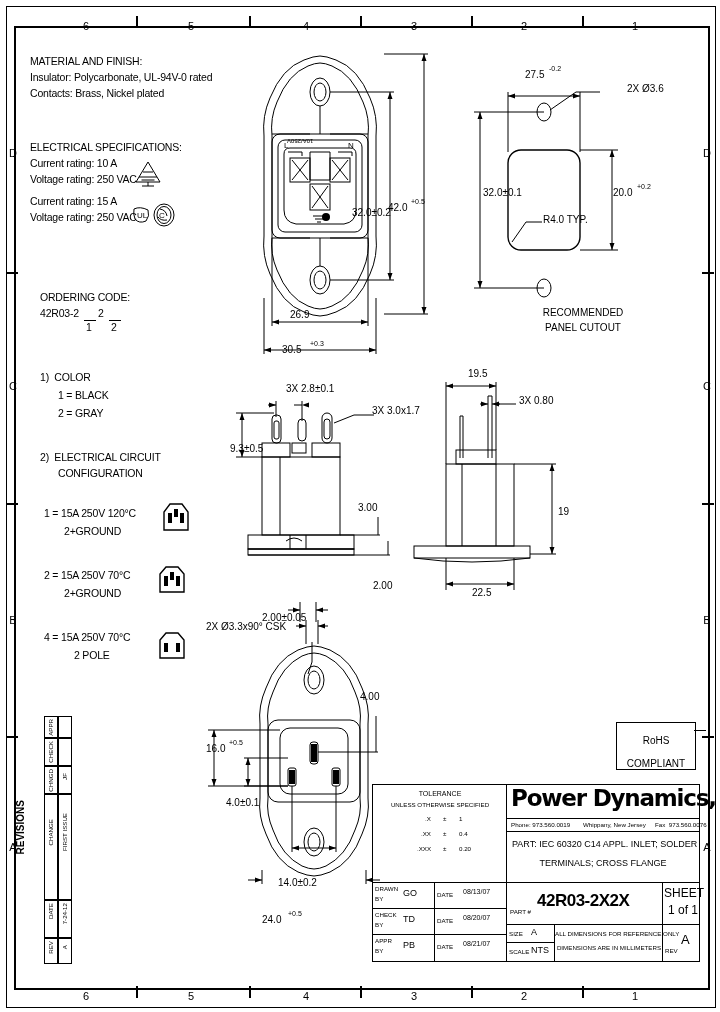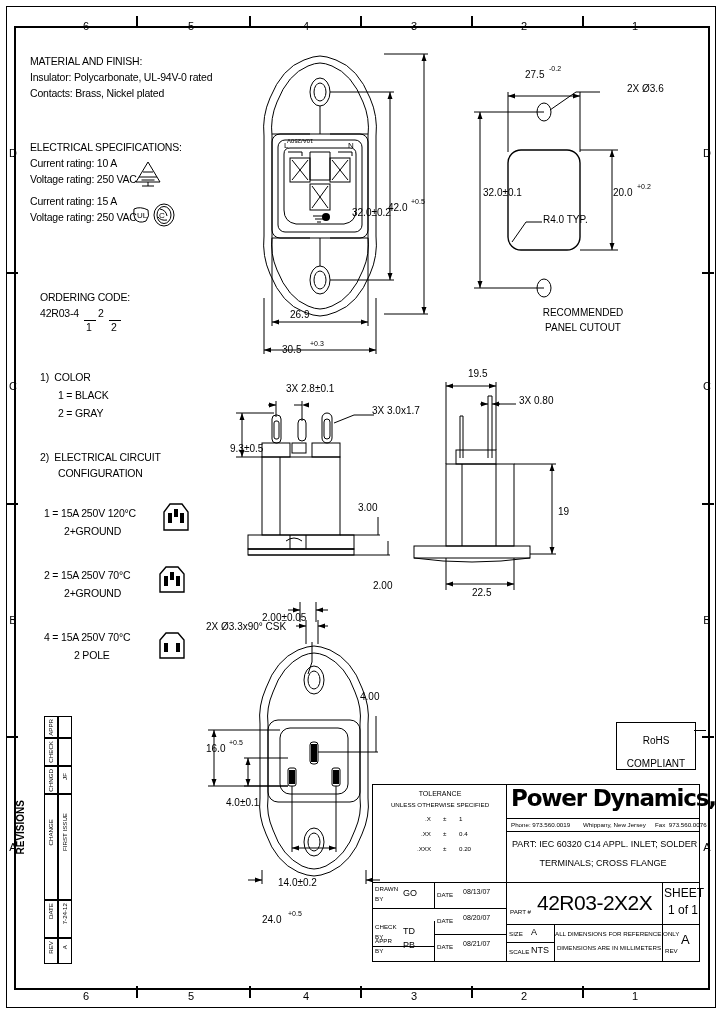--- a/index.html
+++ b/index.html
@@ -31,21 +31,21 @@
   .dimS{font-size:7px;}
 
   
   #tb{left:372px;top:784px;width:326px;height:176px;border:1.6px solid #000;}
   #tb .cell{position:absolute;box-sizing:border-box;}
   .br{border-right:1.2px solid #000;}
   .bb{border-bottom:1.2px solid #000;}
   .tiny{font-size:6.2px;}
   .tiny2{font-size:7px;}
   .mid{font-size:9px;}
-  .big{font-size:21px;font-weight:normal;letter-spacing:-0.5px;}
+  .big{font-size:17px;font-weight:bold;letter-spacing:-0.5px;}
   .pdlogo{font-size:23px;font-weight:bold;letter-spacing:-1.2px;font-family:"DejaVu Sans",sans-serif;}
 
   
   #rohs{left:616px;top:722px;width:78px;height:46px;border:1.4px solid #000;
         display:flex;flex-direction:column;align-items:center;justify-content:center;}
   #rohs div{font-size:10px;margin-top:12px;}
 
   
   #rev{left:28px;top:716px;width:44px;height:248px;}
   #rev .rcell{position:absolute;box-sizing:border-box;border:1px solid #000;}
@@ -122,21 +122,21 @@
     <text x="5" y="12" font-size="8" font-family="Liberation Sans" fill="#000">UL</text>
   </svg>
   <svg style="left:152px;top:203px;" width="24" height="24">
     <ellipse class="s" cx="12" cy="12" rx="10" ry="11"></ellipse>
     <ellipse class="s" cx="12" cy="12" rx="7" ry="8.5"></ellipse>
     <path class="s" d="M8,6 q6,1 7,7 M6,14 q3,4 9,3"></path>
     <text x="7" y="15" font-size="8" font-family="Liberation Sans" fill="#000">C</text>
   </svg>
 
   <div class="txt note" style="left:40px;top:292px;">ORDERING CODE:</div>
-  <div class="txt note" style="left:40px;top:308px;">42R03-4</div>
+  <div class="txt note" style="left:40px;top:308px;">42R03-2</div>
   <div class="txt note" style="left:98px;top:308px;">2</div>
   <div class="ln" style="left:84px;top:320px;width:12px;height:1px;"></div>
   <div class="ln" style="left:109px;top:320px;width:12px;height:1px;"></div>
   <div class="txt note" style="left:86px;top:322px;">1</div>
   <div class="txt note" style="left:111px;top:322px;">2</div>
 
   <div class="txt note" style="left:40px;top:372px;">1)  COLOR</div>
   <div class="txt note" style="left:58px;top:390px;">1 = BLACK</div>
   <div class="txt note" style="left:58px;top:408px;">2 = GRAY</div>
 
@@ -458,21 +458,21 @@
     <div class="cell br bb" style="left:0;top:98px;width:62px;height:26px;">
       <div class="txt tiny" style="left:2px;top:3px;">DRAWN</div>
       <div class="txt tiny" style="left:2px;top:13px;">BY</div>
       <div class="txt mid" style="left:30px;top:6px;">GO</div>
     </div>
     <div class="cell br bb" style="left:62px;top:98px;width:72px;height:26px;">
       <div class="txt tiny" style="left:2px;top:9px;">DATE</div>
       <div class="txt tiny2" style="left:28px;top:5px;">08/13/07</div>
     </div>
 
-    <div class="cell br bb" style="left:0;top:124px;width:62px;height:26px;margin-top:12px;">
+    <div class="cell br bb" style="left:0;top:124px;width:62px;height:26px;">
       <div class="txt tiny" style="left:2px;top:3px;">CHECK</div>
       <div class="txt tiny" style="left:2px;top:13px;">BY</div>
       <div class="txt mid" style="left:30px;top:6px;">TD</div>
     </div>
     <div class="cell br bb" style="left:62px;top:124px;width:72px;height:26px;">
       <div class="txt tiny" style="left:2px;top:9px;">DATE</div>
       <div class="txt tiny2" style="left:28px;top:5px;">08/20/07</div>
     </div>
 
     <div class="cell br" style="left:0;top:150px;width:62px;height:26px;">

